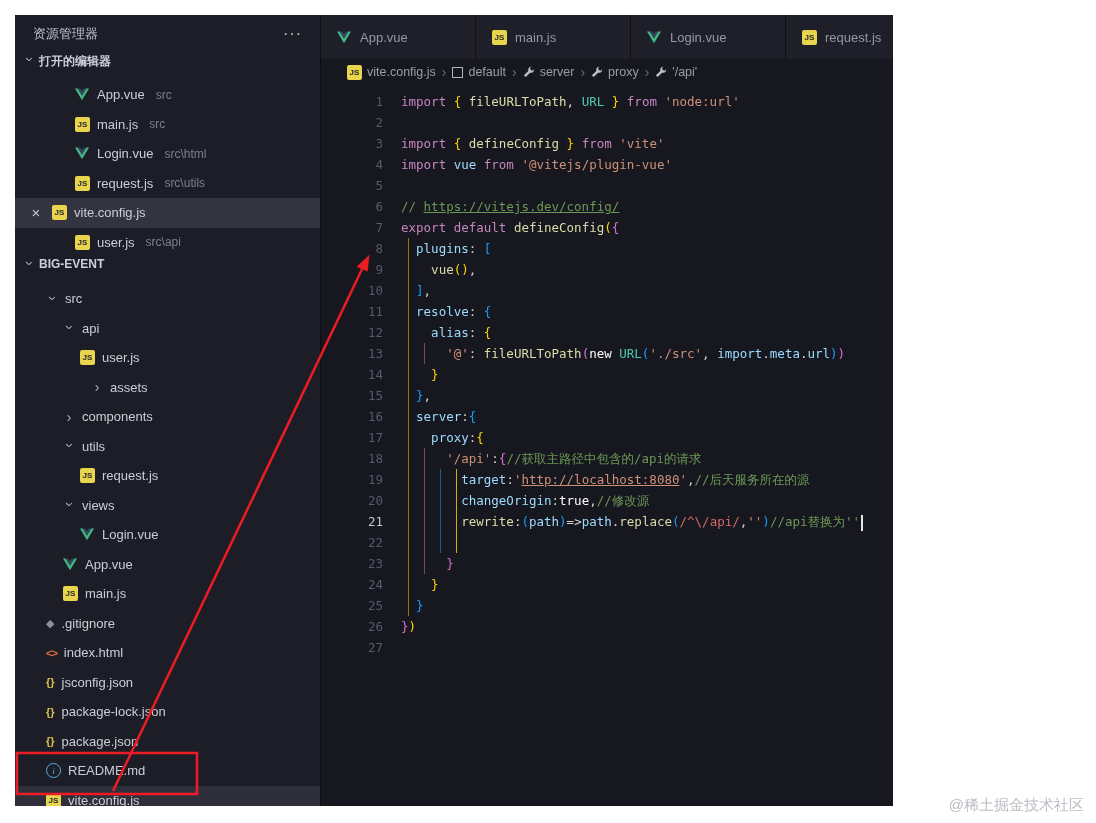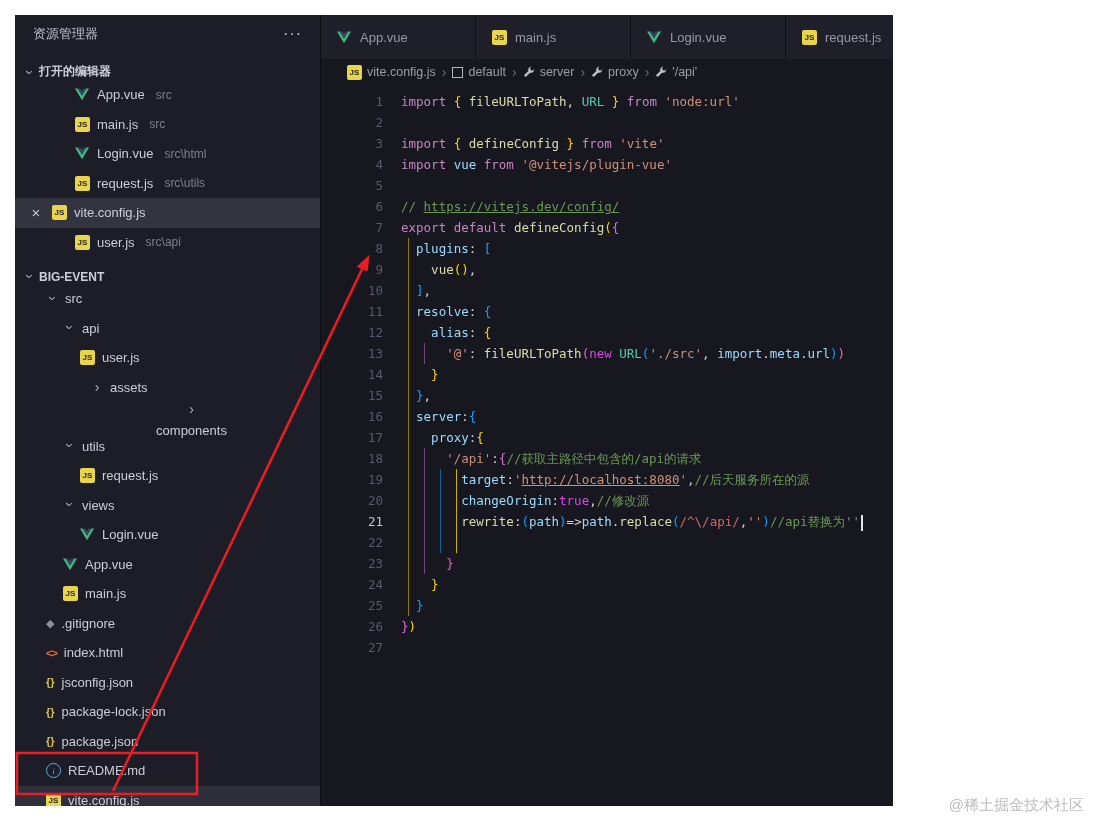--- a/index.html
+++ b/index.html
@@ -6,21 +6,21 @@
   body{width:1096px;height:823px;background:#ffffff;position:relative;overflow:hidden;
        font-family:"Liberation Sans",sans-serif;}
   .app{position:absolute;left:15px;top:15px;width:878px;height:791px;display:flex;
        background:#17171f;overflow:hidden;}
   
   .sidebar{width:305px;flex:none;background:#1d1d27;color:#c5c5d0;font-size:13px;
            overflow:hidden;border-right:1px solid #0c0c11;display:flex;flex-direction:column;}
   .sb-title{height:38px;flex:none;display:flex;align-items:center;padding:0 18px;color:#c0c0cd;}
   .sb-title .spacer{flex:1;}
   .more{color:#c8c8d2;font-size:16px;letter-spacing:1px;cursor:pointer;}
-  .sec-head{height:27px;flex:none;display:flex;align-items:flex-end;gap:4px;font-size:12px;
+  .sec-head{height:27px;flex:none;display:flex;align-items:flex-start;gap:4px;font-size:12px;
             font-weight:bold;color:#cfcfdc;padding-left:8px;cursor:pointer;}
   .chev{display:inline-block;width:12px;text-align:center;color:#b4b4c0;font-weight:normal;
         font-size:14px;line-height:1;transform-origin:55% 50%;}
   .chev::before{content:"\203A";}
   .chev.open{transform:rotate(90deg);}
   .oe-row{height:29.5px;display:flex;align-items:center;gap:7px;padding-left:60px;cursor:pointer;}
   .oe-row.active{padding-left:12px;background:#343440;}
   .close{width:18px;text-align:center;color:#c8c8d2;font-size:15px;cursor:pointer;}
   .close::before{content:"\00D7";}
   .fname{color:#cdcdd8;white-space:nowrap;}
@@ -56,21 +56,21 @@
   
   .code{flex:1;position:relative;overflow:hidden;padding-top:6px;
         font-family:"DejaVu Sans Mono",monospace;font-size:12.5px;line-height:21px;}
   .cline{display:flex;height:21px;}
   .lnum{width:62px;flex:none;text-align:right;color:#585a6e;}
   .lnum.cur{color:#c6c6d2;}
   .ltext{padding-left:18px;white-space:pre;}
   .pun{color:#d4d4d4}.kw{color:#c586c0}.fn{color:#dcdcaa}.vb{color:#9cdcfe}
   .cl{color:#4ec9b0}.st{color:#ce9178}.stu{color:#ce9178;text-decoration:underline}
   .cm{color:#6a9955}.cmu{color:#6a9955;text-decoration:underline}
-  .kb{color:#d946ef}.rx{color:#d16969}
+  .kb{color:#ffffff}.rx{color:#d16969}
   .b1{color:#ffd700}.b2{color:#da70d6}.b3{color:#179fff}
   .cursor{display:inline-block;width:2px;height:16px;background:#e4e4ea;vertical-align:middle;
           margin-left:1px;}
   .guide{position:absolute;width:1px;pointer-events:none;}
   
   .annotation{position:absolute;left:0;top:0;pointer-events:none;z-index:50;}
   .watermark{position:absolute;right:12px;top:796px;color:#bcbcc4;font-size:15px;z-index:40;}
 </style>
 </head>
 <body>
@@ -145,21 +145,21 @@
           <span class="fname">api</span>
         </div>
         <div class="tree-row" style="padding-left: 65px;">
           <span class="js-ico">JS</span>
           <span class="fname">user.js</span>
         </div>
         <div class="tree-row" style="padding-left: 76px;">
           <span class="chev"></span>
           <span class="fname">assets</span>
         </div>
-        <div class="tree-row" style="padding-left: 48px; flex-direction: column;">
+        <div class="tree-row" style="padding-left: 48px;">
           <span class="chev"></span>
           <span class="fname">components</span>
         </div>
         <div class="tree-row" style="padding-left: 48px;">
           <span class="chev open"></span>
           <span class="fname">utils</span>
         </div>
         <div class="tree-row" style="padding-left: 65px;">
           <span class="js-ico">JS</span>
           <span class="fname">request.js</span>

